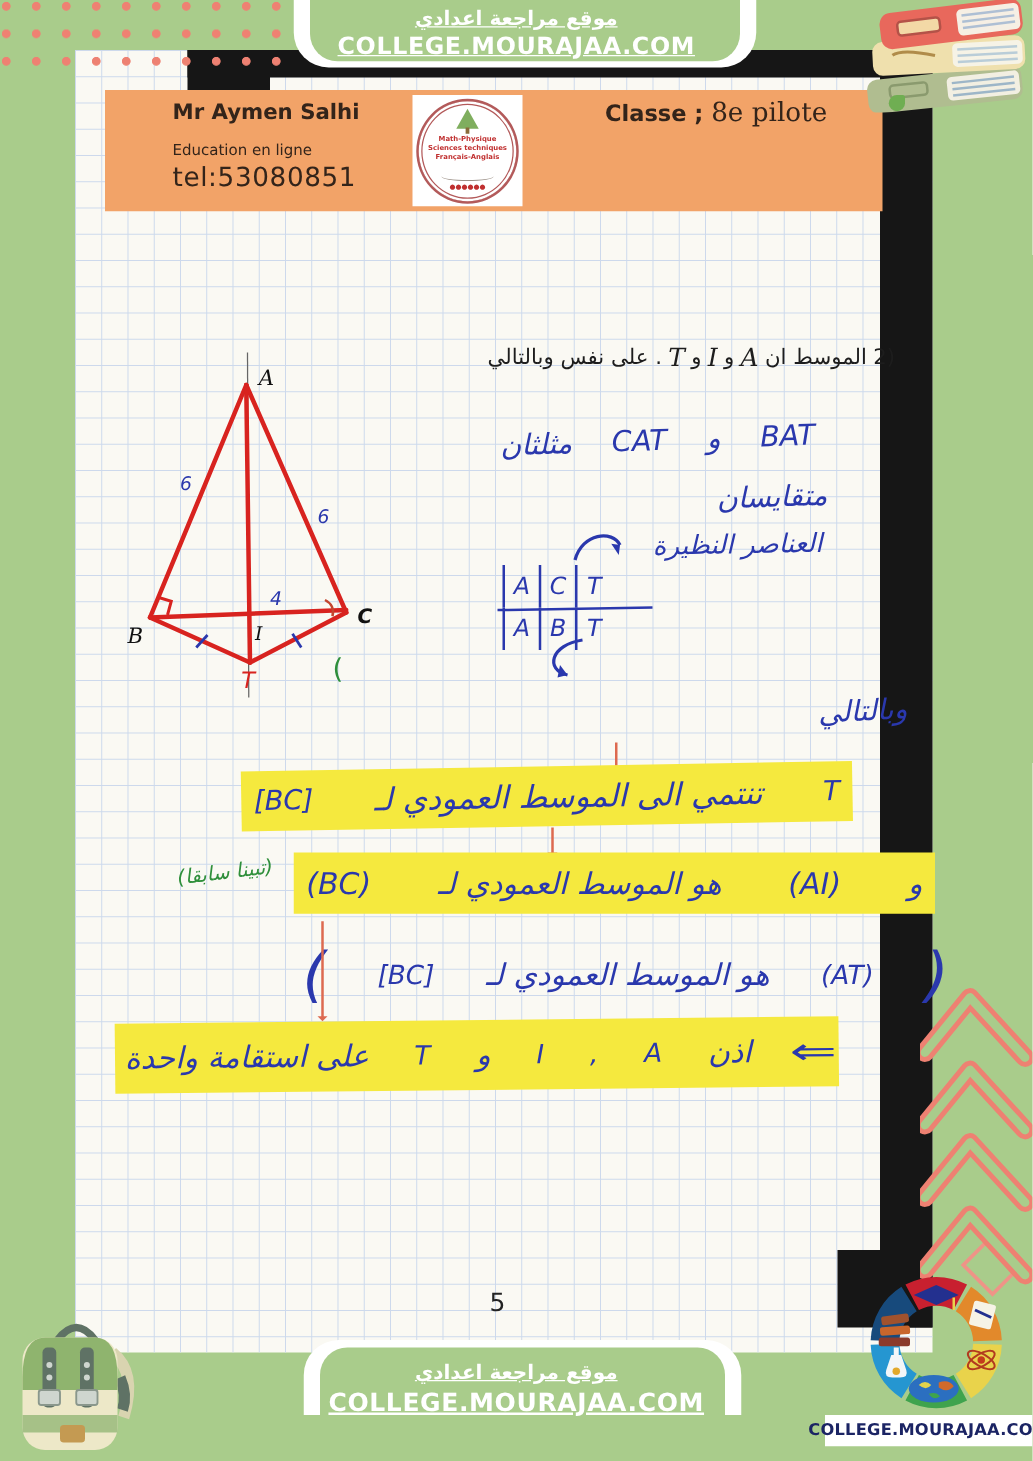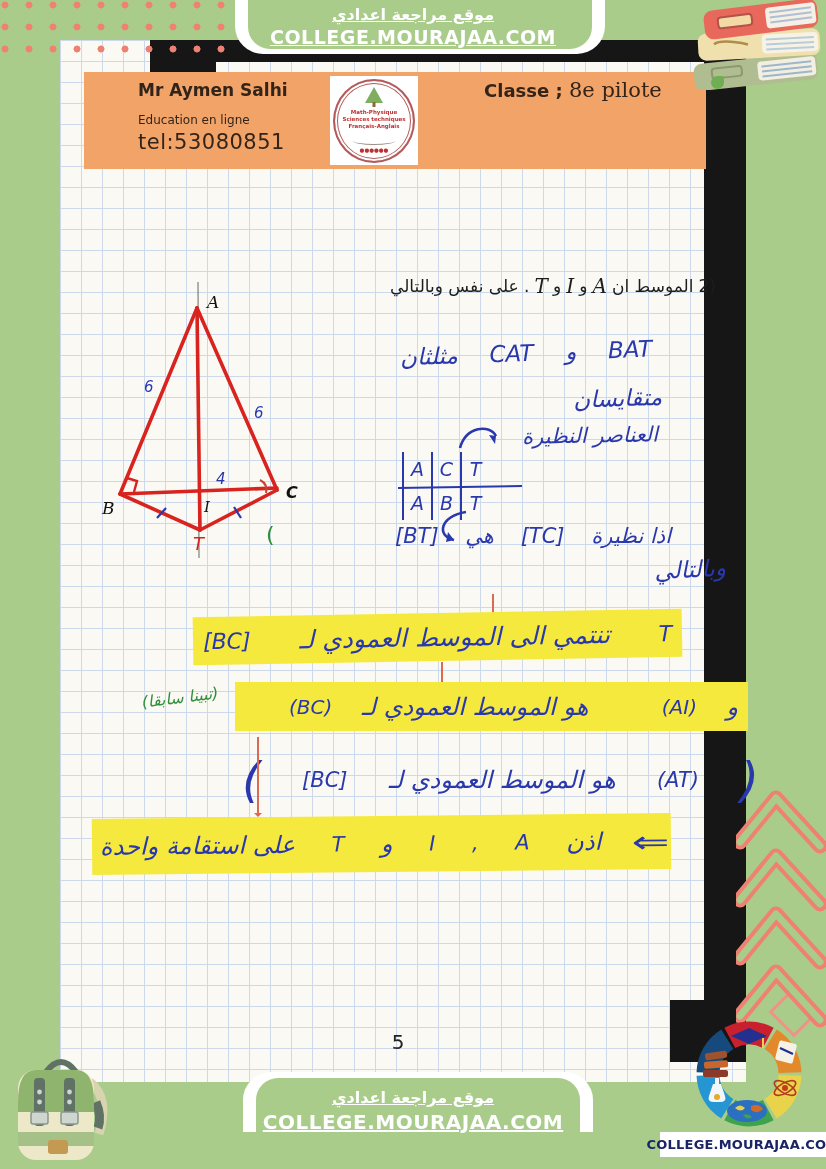--- a/index.html
+++ b/index.html
@@ -73,21 +73,21 @@
   .tbl-cell{width:27px;height:34px;border-left:2px solid #2a38ad;display:flex;align-items:center;justify-content:center;font-size:19px;color:#2a38ad;font-style:italic;}
   .tbl-hline{position:absolute;left:-4px;top:34px;width:124px;height:2px;background:#2a38ad;transform:rotate(-1deg);}
   .arc-svg{position:absolute;}
   .hw4{left:335px;top:484px;width:276px;font-size:21px;}
   .hw5{left:534px;top:518px;width:132px;font-size:23px;text-align:right;transform:rotate(-3deg);}
   .equality{left:364px;top:520px;width:176px;height:32px;background:#f5e93e;display:flex;align-items:center;padding-left:14px;font-size:21px;letter-spacing:3px;}
   .hl{position:absolute;background:#f5e93e;display:flex;justify-content:space-between;align-items:center;color:#2a38ad;font-style:italic;}
   .hlA{left:133px;top:573px;width:469px;height:48px;padding:0 10px;font-size:25px;transform:rotate(-1deg);}
   .hlA .lat{font-size:22px;}
   .hlB{left:175px;top:642px;width:493px;height:49px;padding:0 10px;font-size:24px;}
-  .hlB .lat{font-size:20px;margin-left:44px;}
+  .hlB .lat{font-size:24px;}
   .green-note{position:absolute;left:62px;top:648px;width:116px;color:#2f8f3b;font-size:16px;font-style:italic;transform:rotate(-7deg);text-align:center;}
   .linec{position:absolute;left:178px;top:710px;width:517px;height:60px;display:flex;justify-content:space-between;align-items:center;color:#2a38ad;font-style:italic;font-size:24px;padding:0 4px;}
   .linec .lat{font-size:21px;}
   .big-paren{font-size:48px;font-weight:300;line-height:56px;}
   .conclusion{left:32px;top:776px;width:563px;height:56px;padding:0 8px;font-size:24px;transform:rotate(-.6deg);}
   .conclusion .lat{font-size:21px;}
   .conclusion .bigarrow{font-size:30px;transform:scaleX(1.5);font-style:normal;}
   .varrow{position:absolute;width:2px;background:#dd6a50;}
   .varrow::after{content:"";position:absolute;bottom:-6px;left:-3px;border:4px solid transparent;border-top-color:#dd6a50;}
   .pagenum{position:absolute;left:318px;top:990px;width:40px;text-align:center;font-size:20px;color:#222;}
@@ -230,26 +230,20 @@
   </div>
   <svg class="arc-svg" style="left:396px;top:382px" width="46" height="30" viewBox="0 0 46 30">
     <path d="M4 26 C10 4 34 2 40 14" fill="none" stroke="#2a38ad" stroke-width="2.6"></path>
     <polygon points="40,14 33,13 39,22" fill="#2a38ad"></polygon>
   </svg>
   <svg class="arc-svg" style="left:372px;top:468px" width="42" height="38" viewBox="0 0 42 38">
     <path d="M34 4 C8 8 4 28 22 32" fill="none" stroke="#2a38ad" stroke-width="2.6"></path>
     <polygon points="22,32 16,24 14,34" fill="#2a38ad"></polygon>
   </svg>
 
-  <div class="hw hw-row hw4">
-    <span>[BT]</span>
-    <span>هي</span>
-    <span>[TC]</span>
-    <span>اذا نظيرة</span>
-  </div>
   <div class="hw hw5">وبالتالي</div>
   <div class="varrow" style="left:432px;top:554px;height:26px"></div>
 
   <div class="hl hlA">
     <span class="lat">[BC]</span>
     <span>تنتمي الى الموسط العمودي لـ</span>
     <span class="lat">T</span>
   </div>
   <div class="varrow" style="left:381px;top:622px;height:22px"></div>
 

